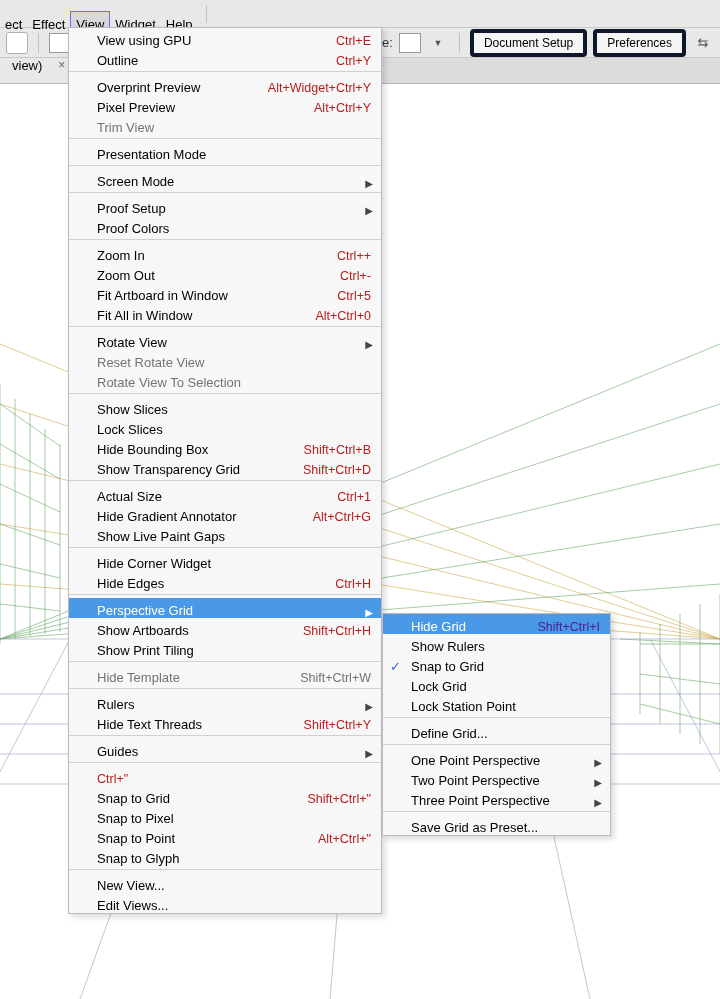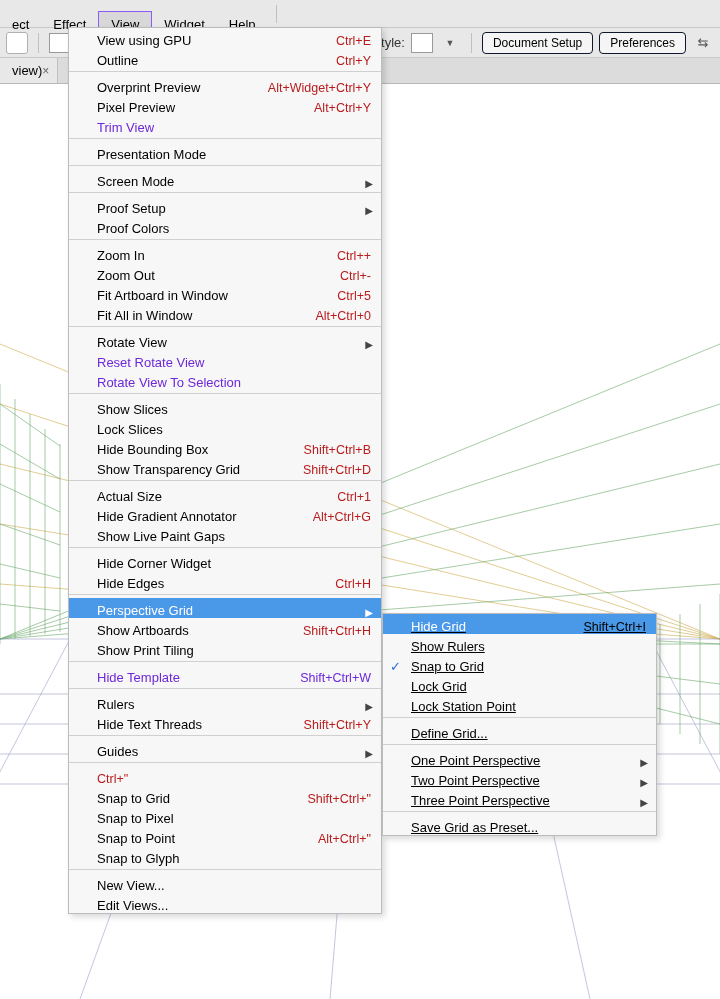--- a/index.html
+++ b/index.html
@@ -1,52 +1,52 @@
 <!DOCTYPE html>
 <html><head>
 <meta charset="utf-8">
 <style>
   * { box-sizing: border-box; margin: 0; padding: 0; font-family: "Segoe UI", Tahoma, sans-serif; font-size: 13px; }
   body { width: 720px; height: 999px; overflow: hidden; background: #f0f0f0; position: relative; }
 
   
   .menubar { height: 28px; background: #e8e8e8; border-bottom: 1px solid #c8c8c8; display: flex; align-items: center; padding-left: 0; }
-  .menubar .menu-item { padding: 5px 12px; cursor: default; margin-top: 22px; }
+  .menubar .menu-item { padding: 5px 5px; cursor: default; margin-top: 22px; }
   .menubar .menu-item.active { background: #d8d8d8; border: 1px solid #8b5cf6; }
   .menubar .sep-end { width:1px; height:18px; background:#c0c0c0; margin-left:8px; }
 
   
   .toolbar { height: 30px; background: #e8e8e8; border-bottom: 1px solid #c8c8c8; display: flex; align-items: center; padding: 0 6px; gap: 6px; }
   .tool-btn { width: 22px; height: 22px; background: #fff; border: 1px solid #b0b0b0; border-radius: 3px; }
   .tool-swatch { width: 30px; height: 20px; background: #fff; border: 1px solid #999; }
   .tool-divider { width:1px; height:20px; background:#c0c0c0; margin:0 4px; }
   .tbl-label { color:#333; }
-  .btn { background:#f5f5f5; border:1px solid #0f172a; border-radius:4px; padding:3px 10px; font-size:12px; }
+  .btn { background:#f5f5f5; border:4px solid #0f172a; border-radius:4px; padding:3px 10px; font-size:12px; }
   .icon22 { width:22px; height:22px; display:flex; align-items:center; justify-content:center; color:#555; }
 
   
   .tabrow { height: 26px; background: #dcdcdc; border-bottom: 1px solid #b8b8b8; display:flex; align-items:center; }
-  .doc-tab { display:flex; align-items:center; height:100%; padding:0 8px 0 12px; background:#e8e8e8; border-right:1px solid #c0c0c0; gap:0; }
+  .doc-tab { display:flex; height:100%; padding:0 8px 0 12px; background:#e8e8e8; border-right:1px solid #c0c0c0; gap:16px; }
   .close-x { color:#666; font-size:12px; }
 
   
   .canvas { position:absolute; top:84px; left:0; right:0; bottom:0; background:#fff; overflow:hidden; }
   .grid-svg { position:absolute; inset:0; }
 
   
   .menu { position:absolute; background:#f7f7f7; border:1px solid #bcbcbc; box-shadow: 3px 3px 6px rgba(0,0,0,0.15); }
   .menu-view { top:27px; left:68px; width:314px; }
-  .menu-sub  { top:613px; left:382px; width:275px;text-decoration:underline; }
+  .menu-sub  { top:613px; left:382px; width:229px; }
 
   .row { display:flex; align-items:flex-end; height:20px; padding:0 10px 0 28px; cursor:default; position:relative; }
   .row .lbl { flex:1; white-space:nowrap; overflow:hidden; }
   .row .sc  { color:#b91c1c; font-size:12.5px; }
-  .row.disabled .lbl, .row.disabled .sc { color:#6d28d9; }
+  .row.disabled .lbl, .row.disabled .sc { color:#737373; }
   .row.hl { background:#4a98e8; color:#fff; }
-  .row.hl .sc { color:#000000; }
+  .row.hl .sc { color:#4c1d95; }
   .row .arrow { position:absolute; right:8px; font-size:10px; color:#444; }
   .row.hl .arrow { color:#fff; }
   .row .check { position:absolute; left:7px; color:#2b6cd4; font-size:13px; }
   .menu hr { border:none; border-top:1px solid #d0d0d0; margin:3px 0; }
 </style>
 </head>
 <body>
 
 <div class="menubar">
   <div class="menu-item">ect</div>

